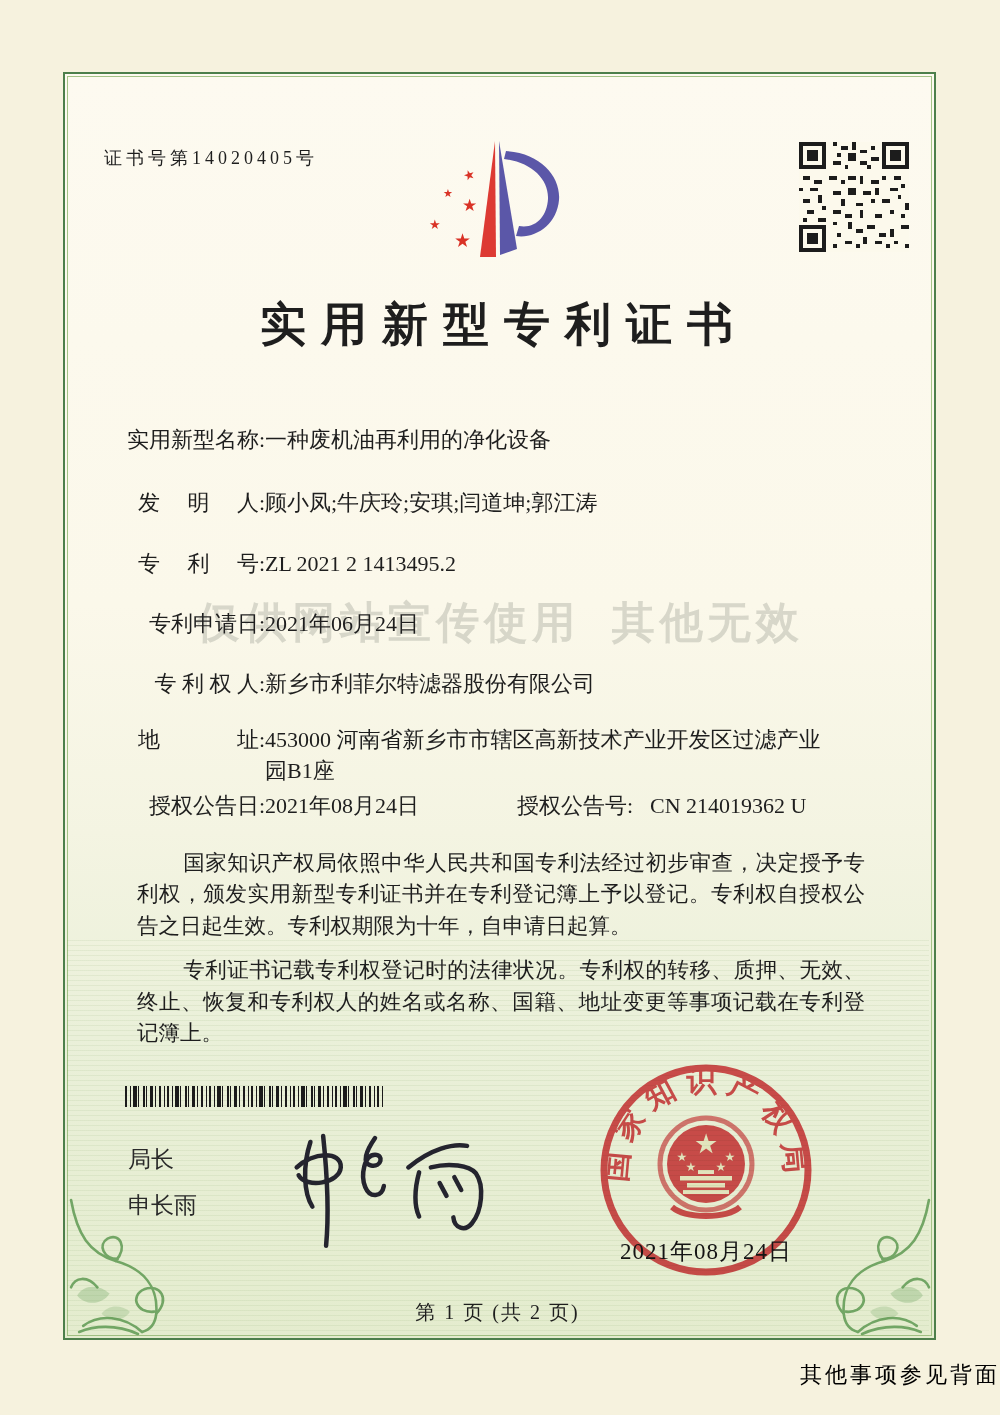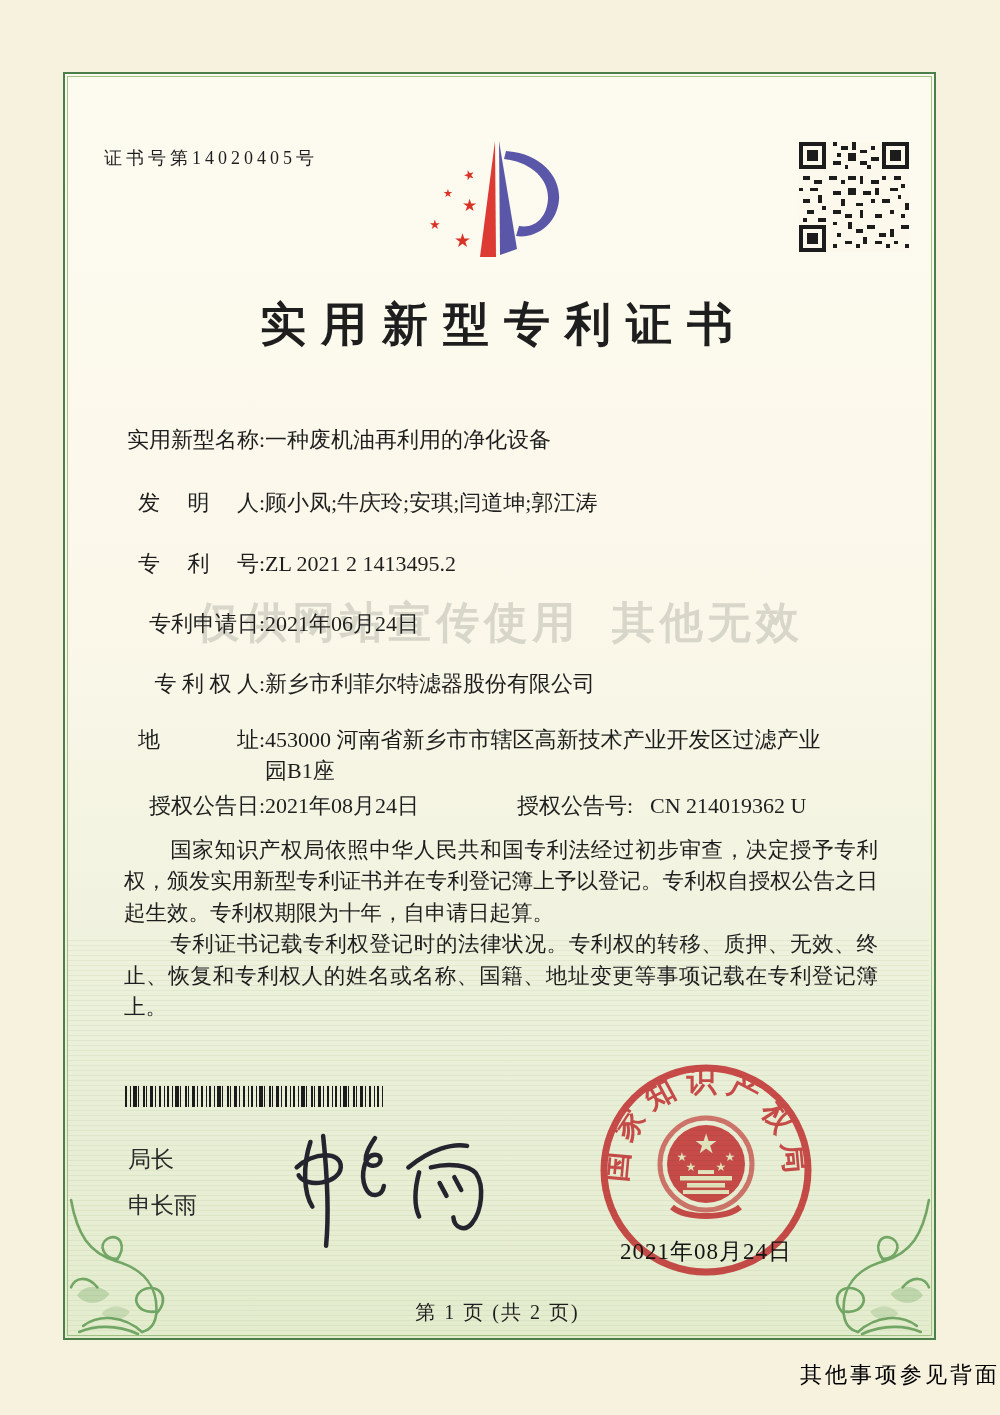--- a/index.html
+++ b/index.html
@@ -31,21 +31,21 @@
   .qr{left:799px;top:142px;width:110px;height:110px;}
   .title{left:63px;top:294px;width:869px;text-align:center;font-size:46px;font-weight:700;letter-spacing:15px;padding-left:13px;box-sizing:border-box;}
   .frow{left:125px;width:770px;display:flex;font-size:22px;line-height:31px;}
   .flabel{flex:0 0 140px;white-space:pre-wrap;text-align:right;}
   .fval{flex:1;}
   .fval-fixed{flex:0 0 252px;}
   .flabel2{flex:0 0 133px;}
   .r1{top:424px}.r2{top:487px}.r3{top:548px}.r4{top:608px}.r5{top:668px}.r6{top:724px}.r7{top:790px}
   .r6 .fval{max-width:560px;}
   .body-text{left:124px;top:835px;width:754px;font-size:21.5px;line-height:31.4px;text-align:justify;}
-  .body-text p{margin:0;text-indent:2.15em;}
+  .body-text p{margin:13px;text-indent:2.15em;}
   .barcode{
     left:125px;top:1086px;width:260px;height:21px;
     background:repeating-linear-gradient(90deg,
       #1b1b1b 0 2px,transparent 2px 5px,
       #1b1b1b 5px 6px,transparent 6px 8px,
       #1b1b1b 8px 12px,transparent 12px 13px,
       #1b1b1b 13px 14px,transparent 14px 18px,
       #1b1b1b 18px 20px,transparent 20px 21px,
       #1b1b1b 21px 22px,transparent 22px 25px,
       #1b1b1b 25px 28px,transparent 28px 30px,

